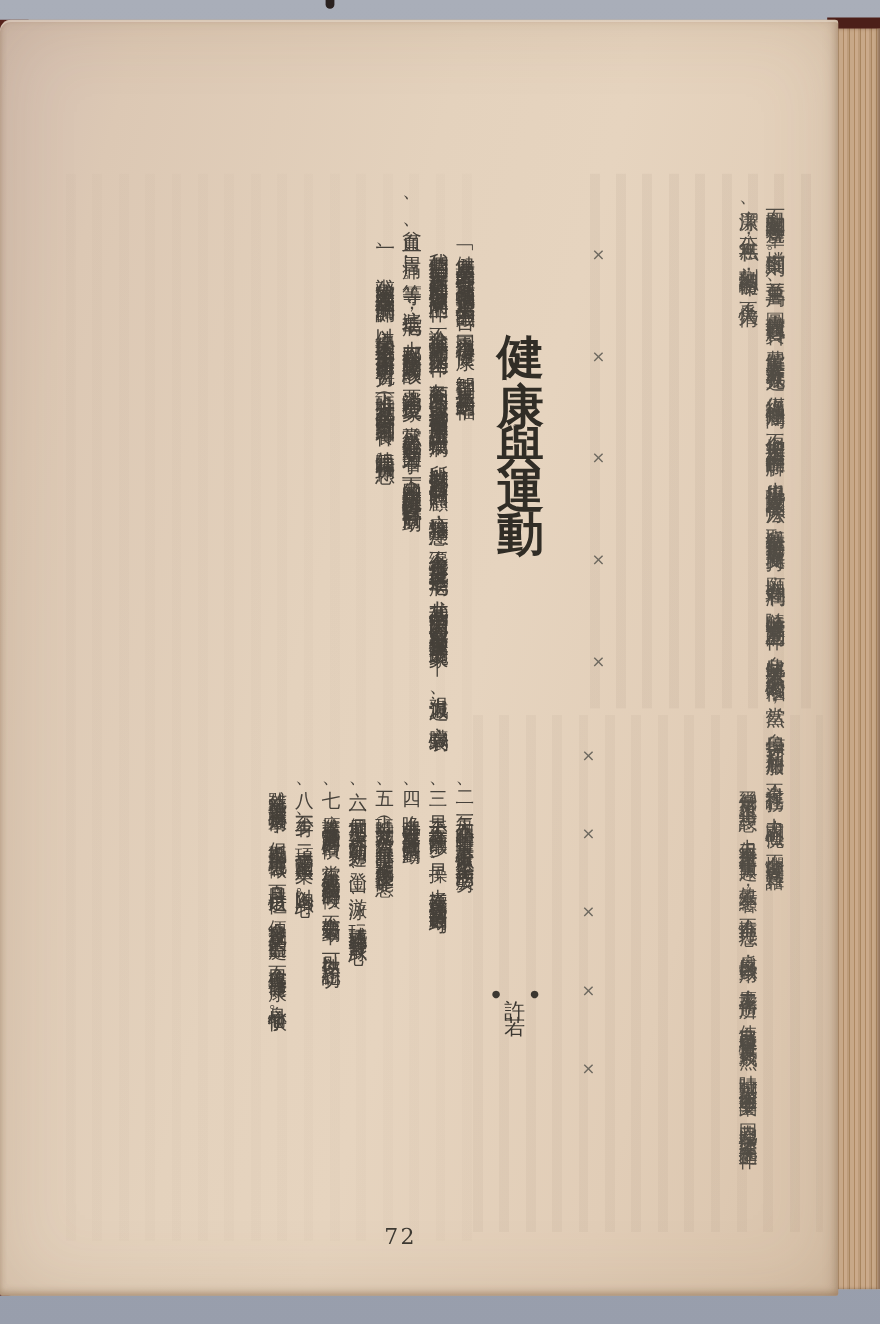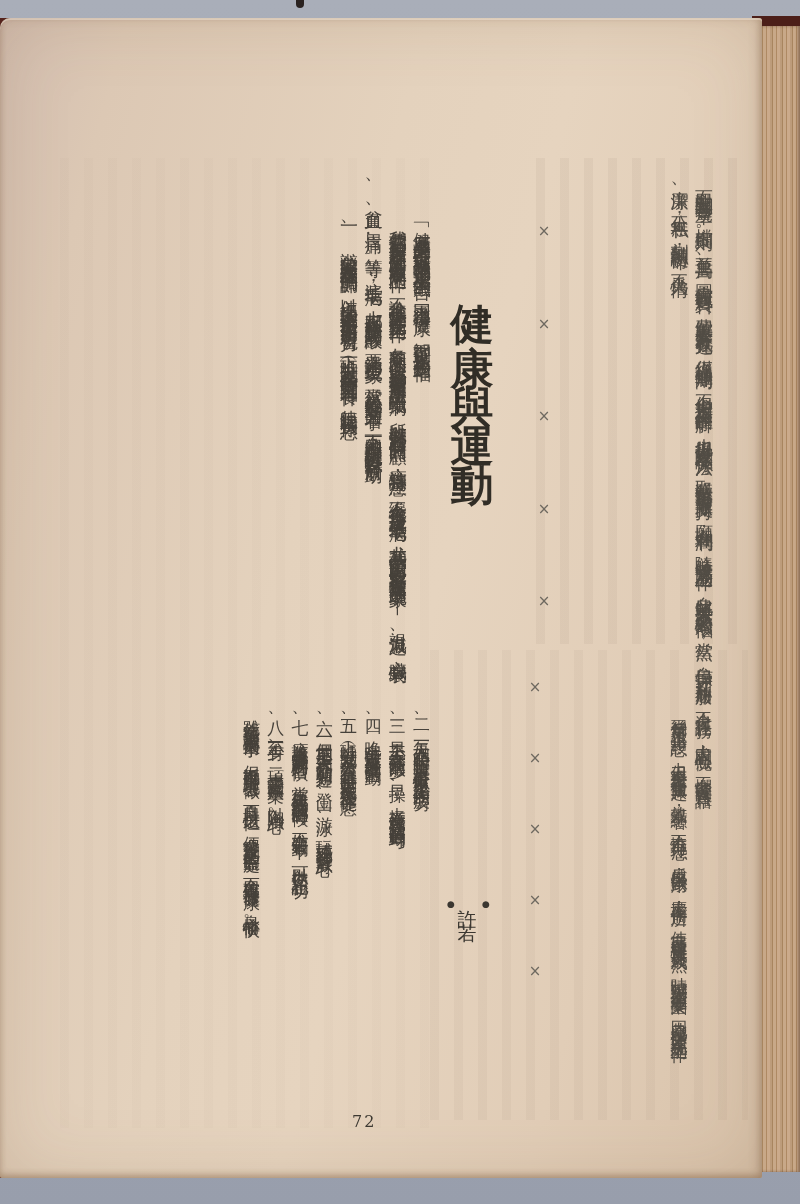--- a/index.html
+++ b/index.html
@@ -54,22 +54,22 @@
        color:#6e6960;font-size:15px;font-family:"DejaVu Sans","Liberation Sans",sans-serif;}
   .sep.top{left:532px;top:204px;width:24px;height:388px;}
   .sep.bottom{left:523px;top:660px;width:24px;height:302px;}
   .byline{
     position:absolute;left:460px;top:826px;width:30px;height:120px;
     writing-mode:vertical-rl;text-orientation:upright;
     display:flex;flex-direction:column;align-items:center;color:#3b3731;
   }
   .byline .dot{font-size:9px;line-height:9px;margin:2px 0;}
   .byline .name{font-size:19px;letter-spacing:14px;margin-top:8px;}
-  .pagenum{position:absolute;left:352px;top:1094px;width:64px;
-    font-size:16px;color:#3d3932;letter-spacing:2px;}
+  .pagenum{position:absolute;left:332px;top:1094px;width:64px;text-align:center;
+    font-size:20px;color:#3d3932;letter-spacing:2px;}
 </style>
 </head>
 <body>
 
 <div class="speck"></div>
 <div class="cover tl"></div>
 <div class="cover tr"></div>
 <div class="cover bl"></div>
 <div class="fore-edge"></div>
 

